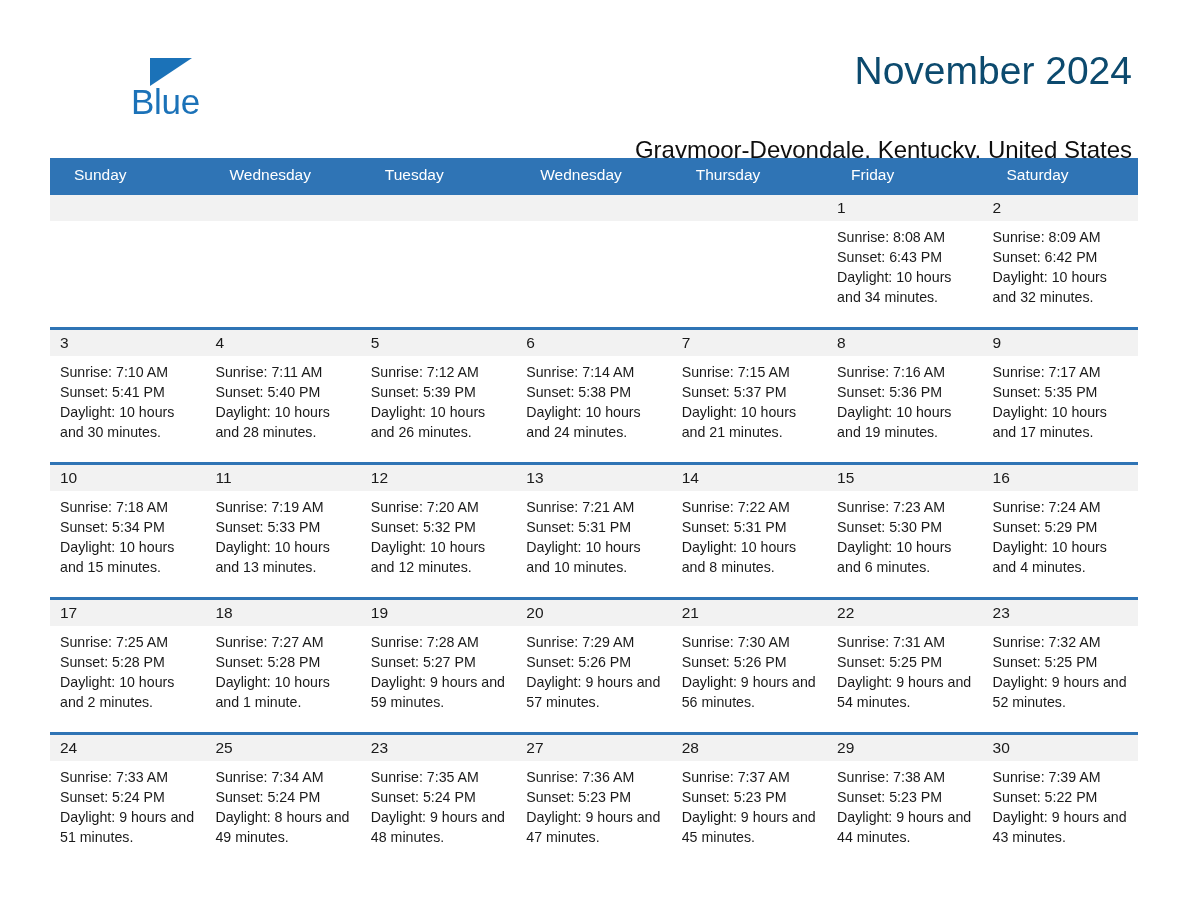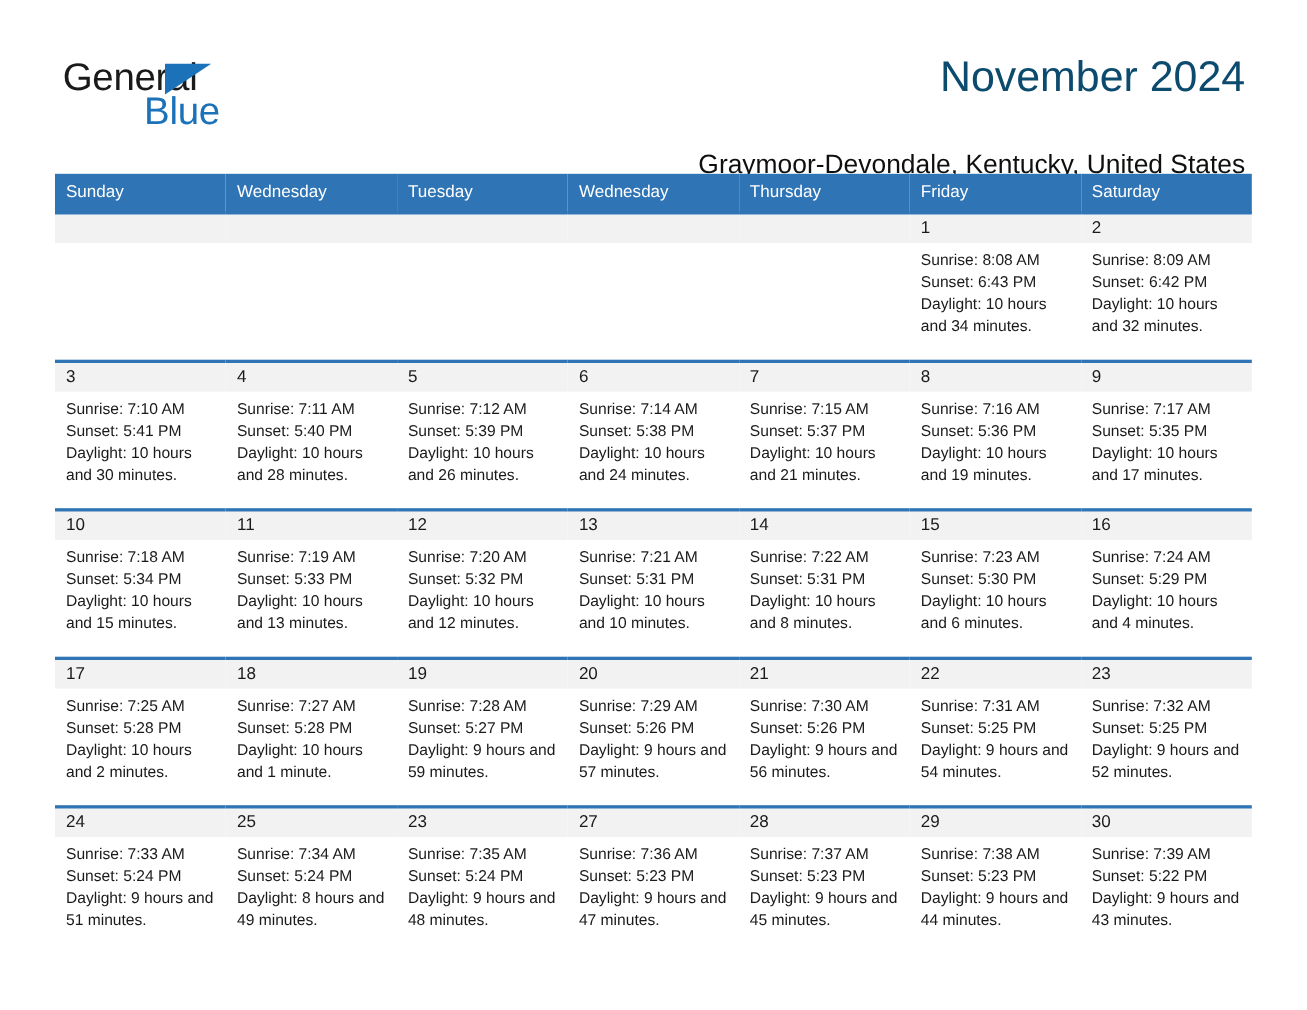--- a/index.html
+++ b/index.html
@@ -96,21 +96,21 @@
     border-collapse: collapse;
     table-layout: fixed;
   }
   .calendar th {
     background: #2f74b5;
     color: #ffffff;
     font-weight: normal;
     font-size: 15.5px;
     line-height: 18px;
     text-align: left;
-    padding: 8px 0 8px 10px;
+    padding: 8px 0 8px 24px;
     height: 18px;
     box-sizing: content-box;
   }
   .calendar td {
     vertical-align: top;
     padding: 0;
     width: 155.43px;
     border-top: 3px solid #2f74b5;
   }
   .calendar tr.week-row td {
@@ -147,21 +147,20 @@
     background: #f2f2f2;
   }
 </style>
 </head>
 <body>
 
 <div class="page">
 
   <div class="header">
     <div class="logo">
-      <span class="logo-general">General</span>
       <span class="logo-tri"></span>
       <span class="logo-blue">Blue</span>
     </div>
     <div class="title">November 2024</div>
     <div class="subtitle">Graymoor-Devondale, Kentucky, United States</div>
   </div>
 
   <table class="calendar">
     <thead>
       <tr>

